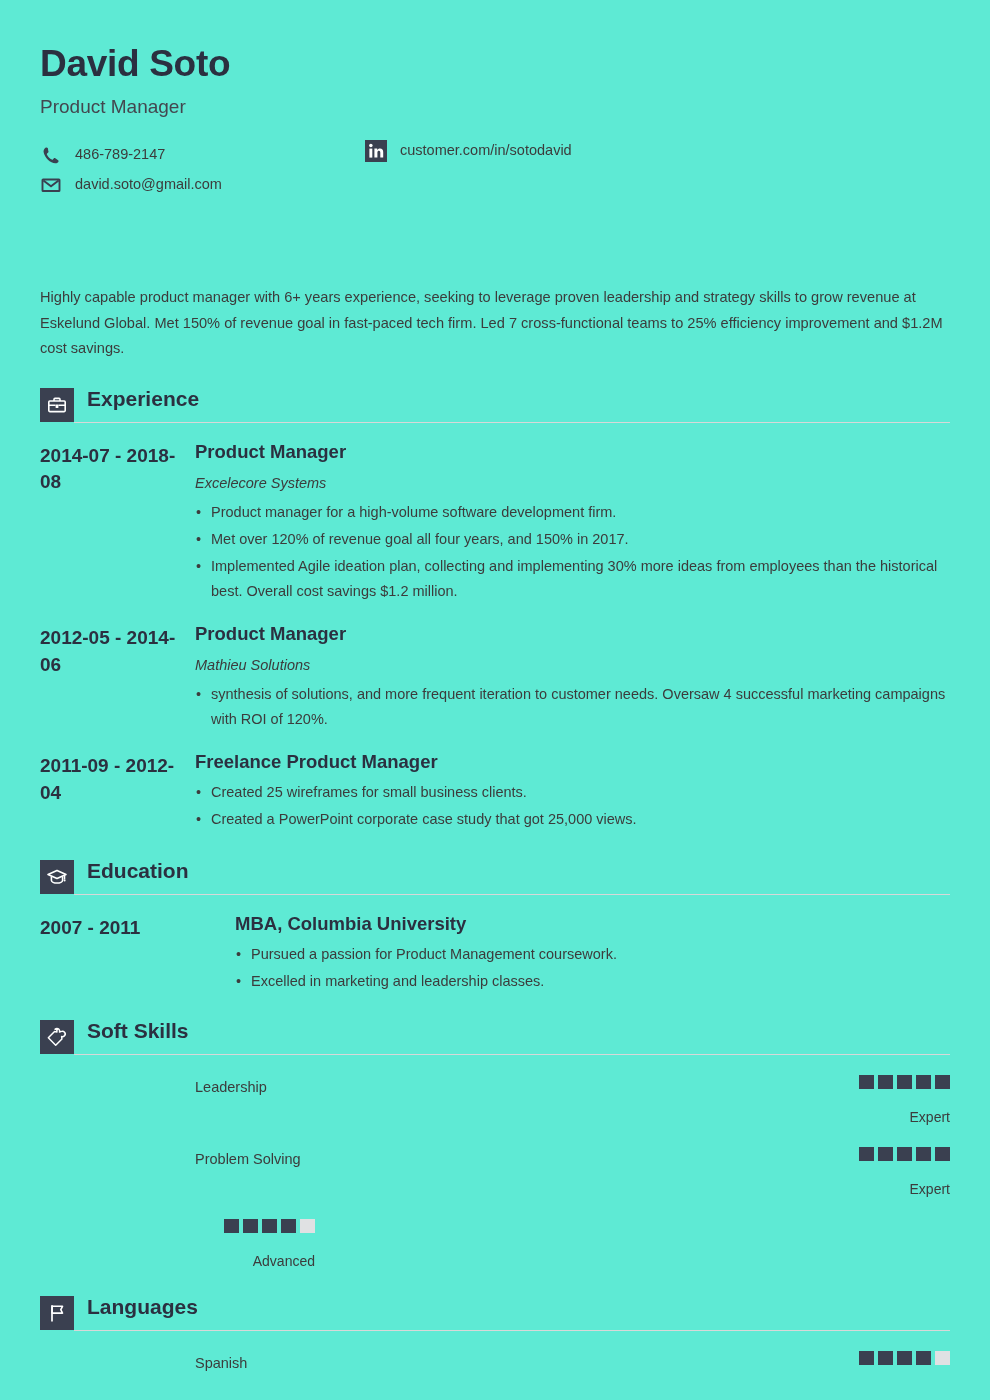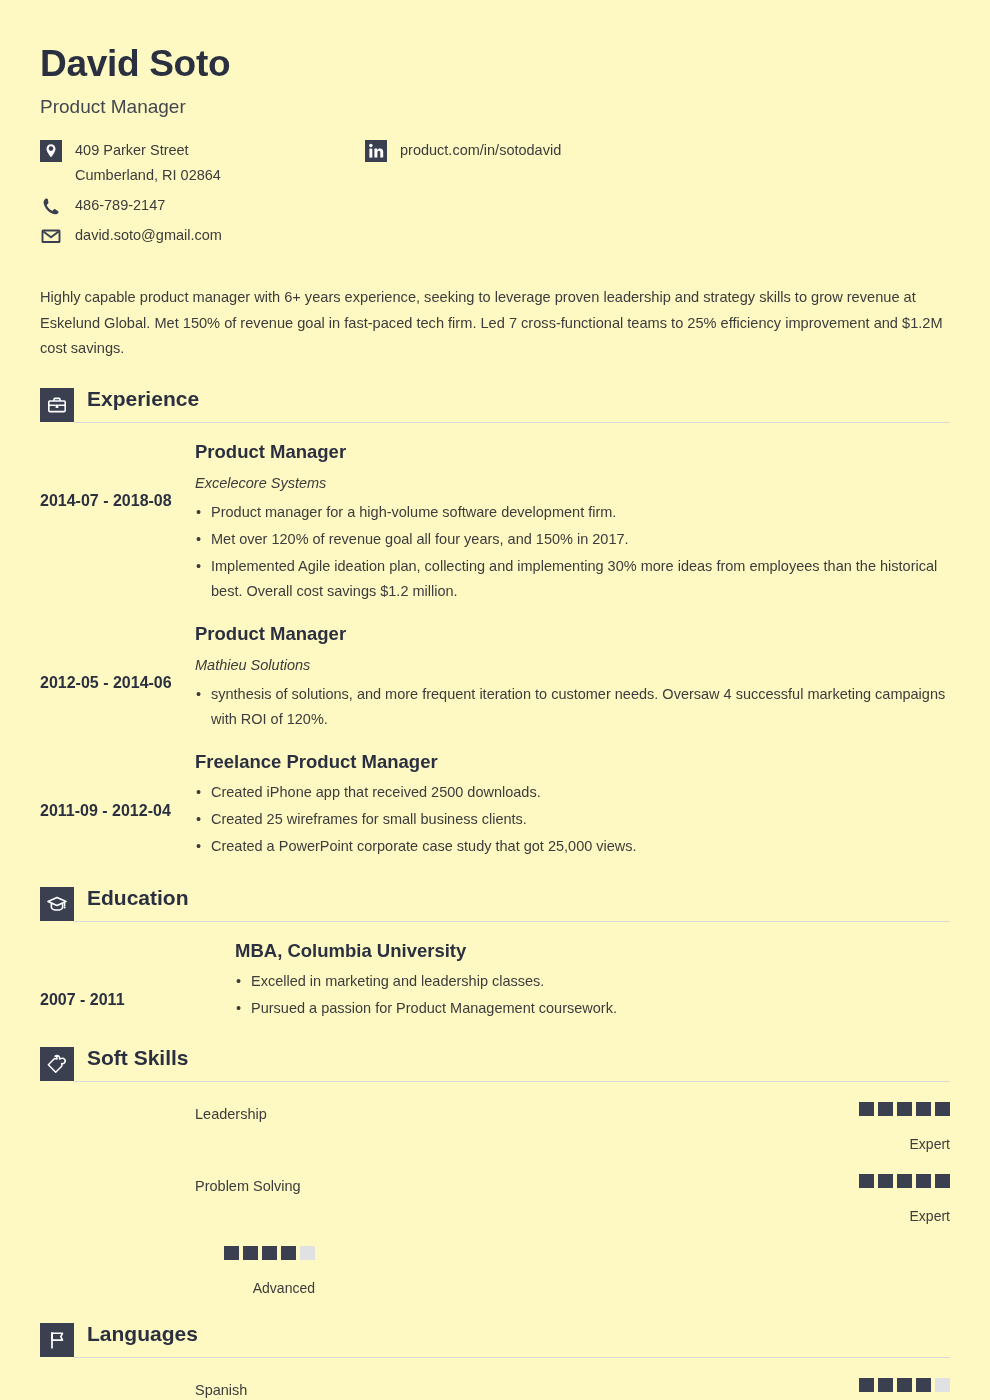--- a/index.html
+++ b/index.html
@@ -13,21 +13,21 @@
   body {
     font-family: "Liberation Sans", sans-serif;
     color: #3c3c3c;
     -webkit-font-smoothing: antialiased;
   }
 
   .page {
     position: relative;
     width: 990px;
     height: 1400px;
-    background: #fef9c3;
+    background: #5eead4;
     padding: 40px 40px 0 40px;
   }
 
   
   .name {
     font-size: 37px;
     font-weight: bold;
     color: #2b3040;
     letter-spacing: -0.3px;
     line-height: 1.1;
@@ -115,26 +115,25 @@
     background: #d8d8d8;
   }
 
   
   .entry {
     display: flex;
     margin-top: 18px;
   }
   .entry-date {
     flex: 0 0 155px;
-    font-size: 16px;
+    font-size: 19px;
     font-weight: bold;
     color: #2b3040;
     padding-top: 3px;
     line-height: 1.4;
-    margin-top: 47px;
   }
   .entry-body { flex: 1 1 auto; }
   .entry-role {
     font-size: 18.5px;
     font-weight: bold;
     color: #2b3040;
     line-height: 1.25;
   }
   .entry-org {
     font-size: 14.5px;
@@ -208,33 +207,20 @@
 
   <div>
     <h1 class="name">David Soto</h1>
     <div class="job-title">Product Manager</div>
   </div>
 
   <div class="contact-wrap">
 
     <div class="contact-col-left">
 
-      <div class="contact-row">
-        <span class="contact-icon">
-          <svg viewBox="0 0 22 22">
-              <rect width="22" height="22" fill="#3a4050"></rect>
-              <path d="M11 4.2c-2.5 0-4.5 2-4.5 4.5 0 3.2 4.5 8.6 4.5 8.6s4.5-5.4 4.5-8.6c0-2.5-2-4.5-4.5-4.5z" fill="#fff"></path>
-              <circle cx="11" cy="8.6" r="2.3" fill="#3a4050"></circle>
-            </svg>
-        </span>
-        <span class="contact-text">
-          <span>409 Parker Street</span>
-          <span class="line2">Cumberland, RI 02864</span>
-        </span>
-      </div>
 
       <div class="contact-row" style="margin-top:4px;">
         <span class="contact-icon">
           <svg viewBox="0 0 22 22">
               <path d="M6.3 3.6c-.6 0-1.2.3-1.6.8C3.9 5.4 3.4 6.6 3.6 8c.4 2.8 2.1 5.6 4.3 7.7 2.2 2.1 5 3.5 7.4 3.6 1.2.1 2.3-.5 3-1.4.4-.5.3-1.2-.2-1.6l-2.8-2.1c-.5-.4-1.2-.3-1.6.2l-.8 1c-.3.3-.7.4-1.1.2-1-.5-2-1.3-2.9-2.2-.9-.9-1.6-1.9-2-2.9-.2-.4-.1-.8.2-1.1l1-.8c.5-.4.6-1.1.2-1.6L7.9 4.2c-.3-.4-.9-.6-1.3-.6h-.3z" fill="#3a4050"></path>
             </svg>
         </span>
         <span class="contact-text">486-789-2147</span>
       </div>
 
@@ -253,21 +239,21 @@
     <div class="contact-col-right">
       <div class="contact-row">
         <span class="contact-icon">
           <svg viewBox="0 0 22 22">
               <rect width="22" height="22" fill="#3a4050"></rect>
               <rect x="4.4" y="8.6" width="2.9" height="9" fill="#fff"></rect>
               <circle cx="5.85" cy="5.6" r="1.75" fill="#fff"></circle>
               <path d="M9.4 8.6h2.8v1.3c.5-.9 1.5-1.5 2.8-1.5 2.2 0 3.2 1.3 3.2 3.7v5.5h-2.9v-4.9c0-1.2-.4-1.9-1.4-1.9-.9 0-1.5.6-1.5 1.9v4.9H9.4z" fill="#fff"></path>
             </svg>
         </span>
-        <span class="contact-text">product.com/in/sotodavid</span>
+        <span class="contact-text">customer.com/in/sotodavid</span>
       </div>
     </div>
 
   </div>
 
   <p class="summary">Highly capable product manager with 6+ years experience, seeking to leverage proven leadership and strategy skills to grow revenue at Eskelund Global. Met 150% of revenue goal in fast-paced tech firm. Led 7 cross-functional teams to 25% efficiency improvement and $1.2M cost savings.</p>
 
   <div class="section">
     <div class="section-head">
       <span class="section-icon">
@@ -304,21 +290,20 @@
           <li>synthesis of solutions, and more frequent iteration to customer needs. Oversaw 4 successful marketing campaigns with ROI of 120%.</li>
         </ul>
       </div>
     </div>
 
     <div class="entry">
       <div class="entry-date">2011-09 - 2012-04</div>
       <div class="entry-body">
         <div class="entry-role">Freelance Product Manager</div>
         <ul class="bullets">
-          <li>Created iPhone app that received 2500 downloads.</li>
           <li>Created 25 wireframes for small business clients.</li>
           <li>Created a PowerPoint corporate case study that got 25,000 views.</li>
         </ul>
       </div>
     </div>
   </div>
 
   <div class="section" style="margin-top:28px;">
     <div class="section-head">
       <span class="section-icon">
@@ -331,22 +316,22 @@
       </span>
       <span class="section-title">Education</span>
       <span class="section-rule"></span>
     </div>
 
     <div class="entry edu">
       <div class="entry-date">2007 - 2011</div>
       <div class="entry-body">
         <div class="entry-role">MBA, Columbia University</div>
         <ul class="bullets">
+          <li>Pursued a passion for Product Management coursework.</li>
           <li>Excelled in marketing and leadership classes.</li>
-          <li>Pursued a passion for Product Management coursework.</li>
         </ul>
       </div>
     </div>
   </div>
 
   <div class="section" style="margin-top:26px;">
     <div class="section-head">
       <span class="section-icon">
         <svg width="23" height="23" viewBox="0 0 23 23">
           <path d="M9.3 4.6c1.1-1.1 2.9-1.1 4 0 .8.8 1 1.9.6 2.8l2.2-.6c.9-.4 2 -.2 2.8.6 1.1 1.1 1.1 2.9 0 4-.8.8-1.9 1-2.8.6l.3 2.6-6.4 6.4-7.6-7.6 6.4-6.4 2.5.3c-.4-.9-.2-2 .6-2.8z" fill="none" stroke="#fff" stroke-width="1.55" stroke-linejoin="round" transform="translate(0,-1.2) scale(0.97)"></path>

